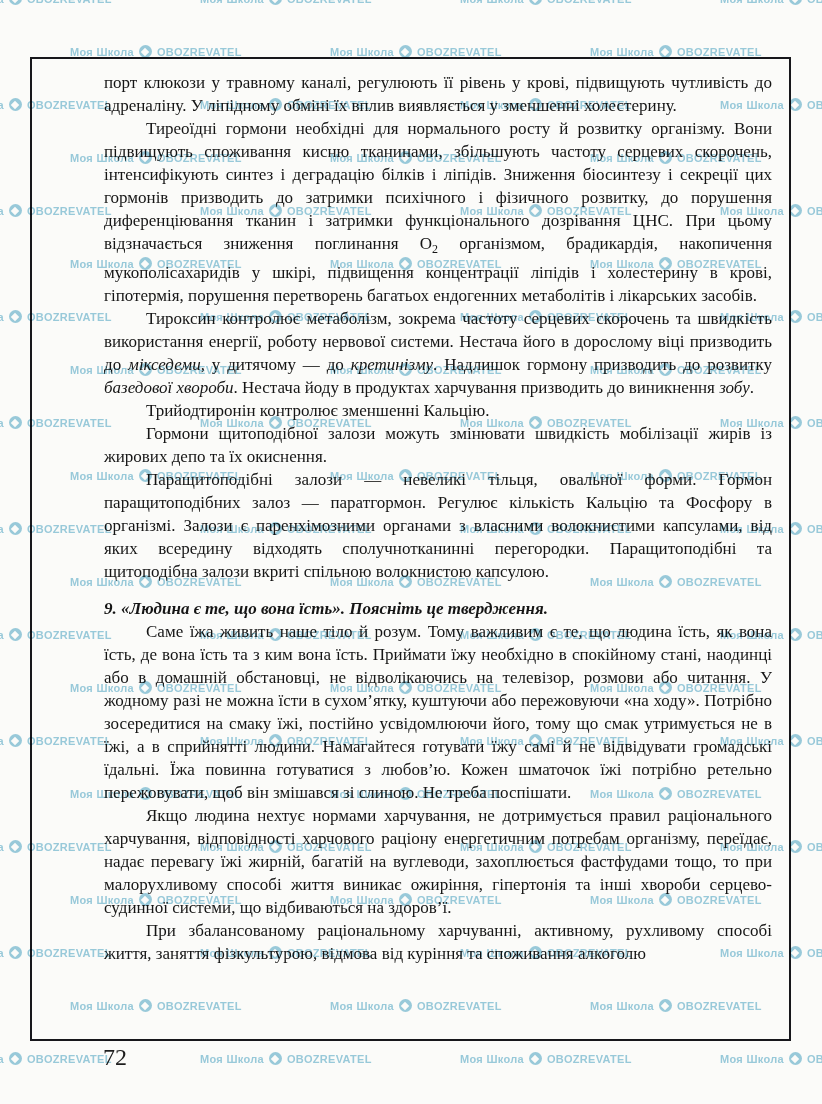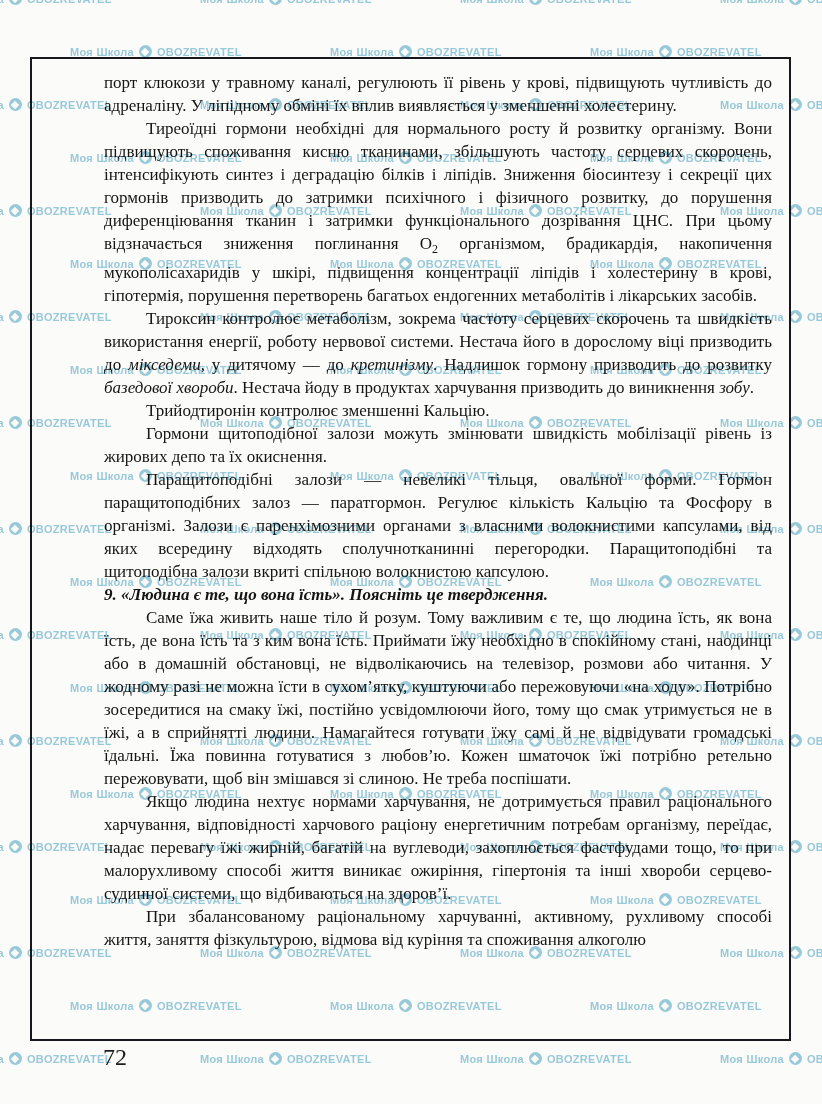--- a/index.html
+++ b/index.html
@@ -27,21 +27,21 @@
     left: 72px;
     top: 12px;
     width: 668px;
     color: #151515;
     font-size: 17px;
     line-height: 23px;
     text-align: justify;
   }
   .para { margin: 0; }
   .para.indent { text-indent: 42px; }
-  .para.heading { font-weight: bold; font-style: italic; }
+  .para.heading { font-weight: bold; font-style: italic; margin-top: 14px; }
   .it { font-style: italic; }
   sub { font-size: 12px; }
   .page-number {
     position: absolute;
     left: 103px;
     top: 1044px;
     font-size: 24px;
     color: #1d1d1d;
     font-family: "Liberation Serif", serif;
   }
@@ -87,21 +87,21 @@
 </head>
 <body>
 
 <div class="page">
   <div class="frame">
     <main class="text">
         <p class="para"><span>порт клюкози у травному каналі, регулюють її рівень у крові, підвищують чутливість до адреналіну. У ліпідному обміні їх вплив виявляється у зменшенні холестерину.</span></p>
         <p class="para indent"><span>Тиреоїдні гормони необхідні для нормального росту й розвитку організму. Вони підвищують споживання кисню тканинами, збільшують частоту серцевих скорочень, інтенсифікують синтез і деградацію білків і ліпідів. Зниження біосинтезу і секреції цих гормонів призводить до затримки психічного і фізичного розвитку, до порушення диференціювання тканин і затримки функціонального дозрівання ЦНС. При цьому відзначається зниження поглинання О</span><sub>2</sub><span> організмом, брадикардія, накопичення мукополісахаридів у шкірі, підвищення концентрації ліпідів і холестерину в крові, гіпотермія, порушення перетворень багатьох ендогенних метаболітів і лікарських засобів.</span></p>
         <p class="para indent"><span>Тироксин контролює метаболізм, зокрема частоту серцевих скорочень та швидкість використання енергії, роботу нервової системи. Нестача його в дорослому віці призводить до </span><span class="it">мікседеми</span><span>, у дитячому — до </span><span class="it">кретинізму</span><span>. Надлишок гормону призводить до розвитку </span><span class="it">базедової хвороби</span><span>. Нестача йоду в продуктах харчування призводить до виникнення </span><span class="it">зобу</span><span>.</span></p>
         <p class="para indent"><span>Трийодтиронін контролює зменшенні Кальцію.</span></p>
-        <p class="para indent"><span>Гормони щитоподібної залози можуть змінювати швидкість мобілізації рівень із жирових депо та їх окиснення.</span></p>
+        <p class="para indent"><span>Гормони щитоподібної залози можуть змінювати швидкість мобілізації жирів із жирових депо та їх окиснення.</span></p>
         <p class="para indent"><span>Паращитоподібні залози — невеликі тільця, овальної форми. Гормон паращитоподібних залоз — паратгормон. Регулює кількість Кальцію та Фосфору в організмі. Залози є паренхімозними органами з власними волокнистими капсулами, від яких всередину відходять сполучнотканинні перегородки. Паращитоподібні та щитоподібна залози вкриті спільною волокнистою капсулою.</span></p>
         <p class="para heading"><span>9. «Людина є те, що вона їсть». Поясніть це твердження.</span></p>
         <p class="para indent"><span>Саме їжа живить наше тіло й розум. Тому важливим є те, що людина їсть, як вона їсть, де вона їсть та з ким вона їсть. Приймати їжу необхідно в спокійному стані, наодинці або в домашній обстановці, не відволікаючись на телевізор, розмови або читання. У жодному разі не можна їсти в сухом’ятку, куштуючи або пережовуючи «на ходу». Потрібно зосередитися на смаку їжі, постійно усвідомлюючи його, тому що смак утримується не в їжі, а в сприйнятті людини. Намагайтеся готувати їжу самі й не відвідувати громадські їдальні. Їжа повинна готуватися з любов’ю. Кожен шматочок їжі потрібно ретельно пережовувати, щоб він змішався зі слиною. Не треба поспішати.</span></p>
         <p class="para indent"><span>Якщо людина нехтує нормами харчування, не дотримується правил раціонального харчування, відповідності харчового раціону енергетичним потребам організму, переїдає, надає перевагу їжі жирній, багатій на вуглеводи, захоплюється фастфудами тощо, то при малорухливому способі життя виникає ожиріння, гіпертонія та інші хвороби серцево-судинної системи, що відбиваються на здоров’ї.</span></p>
         <p class="para indent"><span>При збалансованому раціональному харчуванні, активному, рухливому способі життя, заняття фізкультурою, відмова від куріння та споживання алкоголю</span></p>
       </main>
   </div>
   <div class="page-number">72</div>
   <div class="wm-layer" style="color: rgb(147, 201, 221);">
       <span class="wm" style="left: -60px; top: -8px;">

